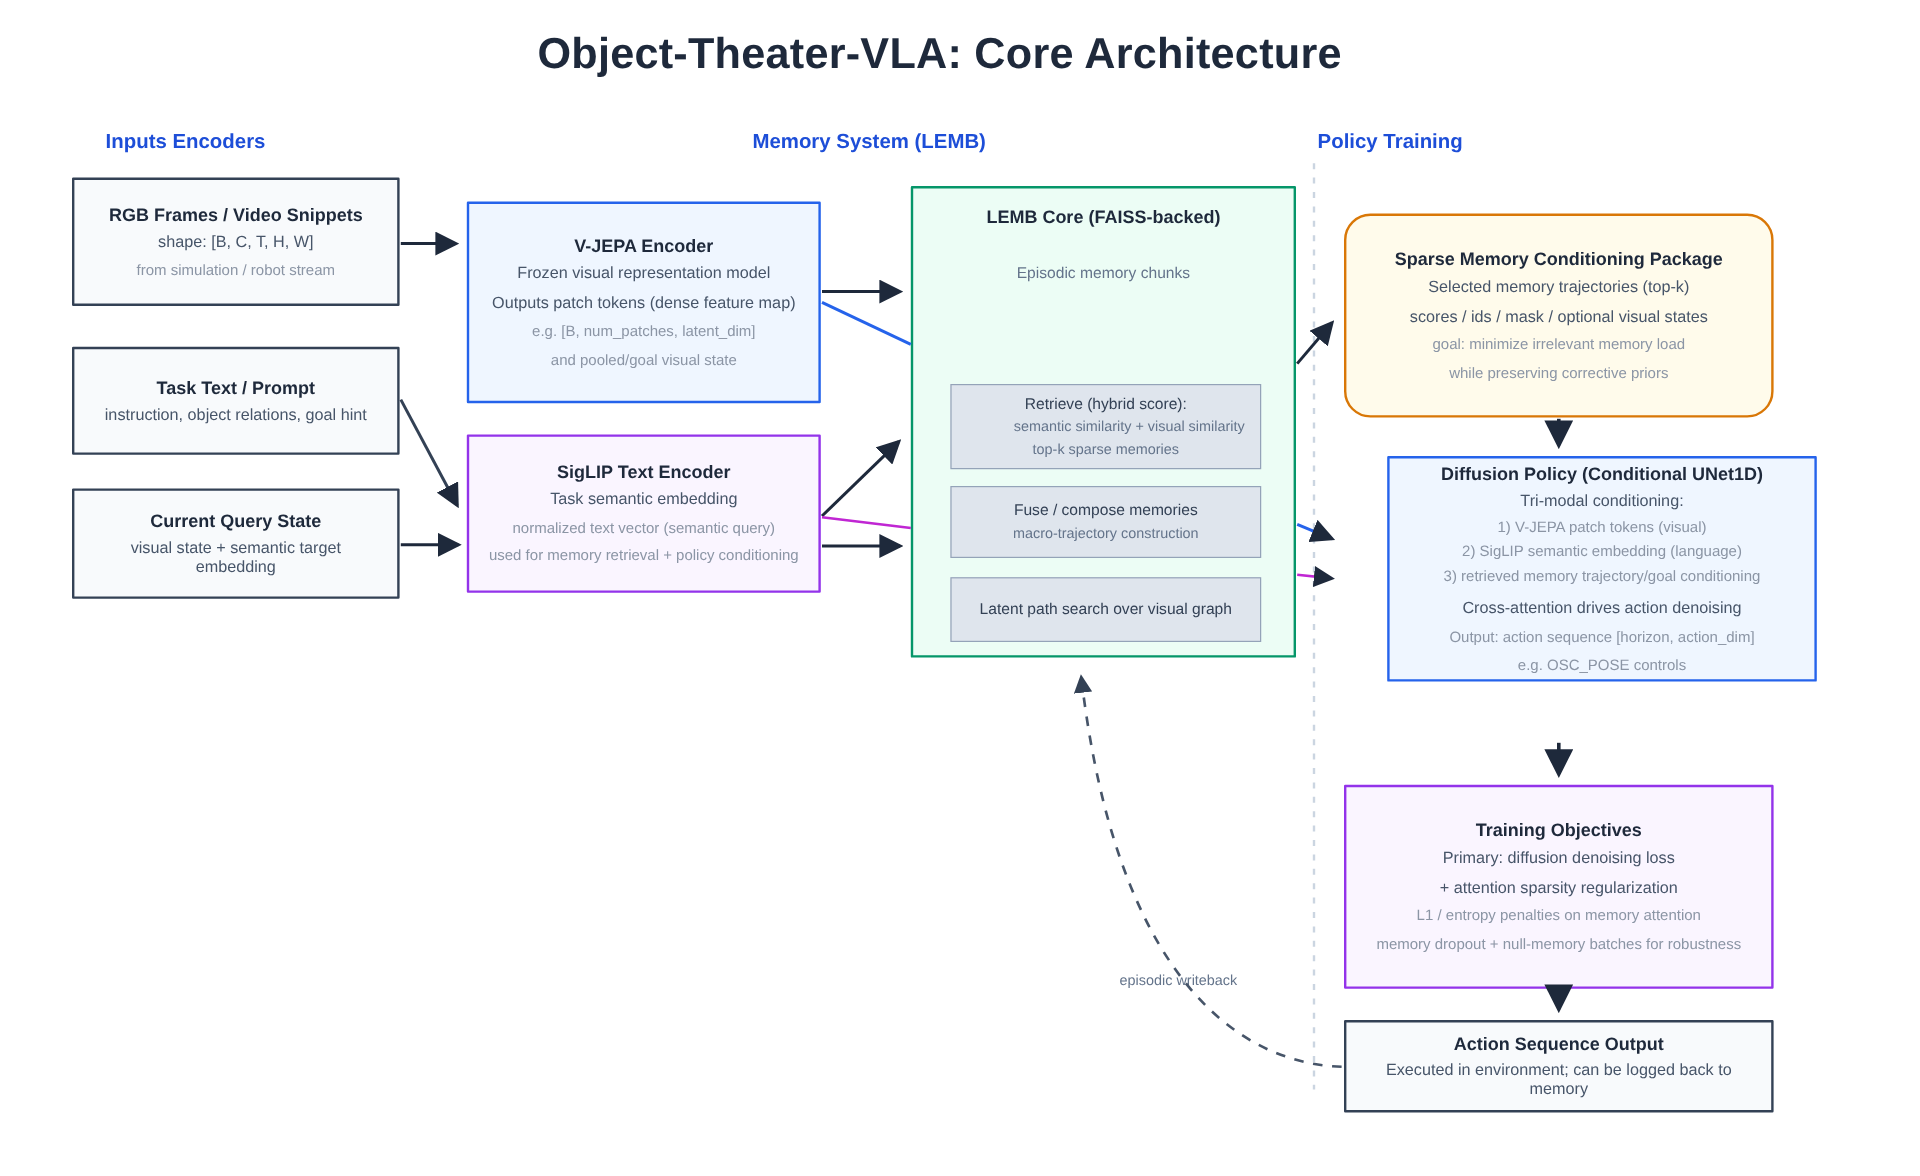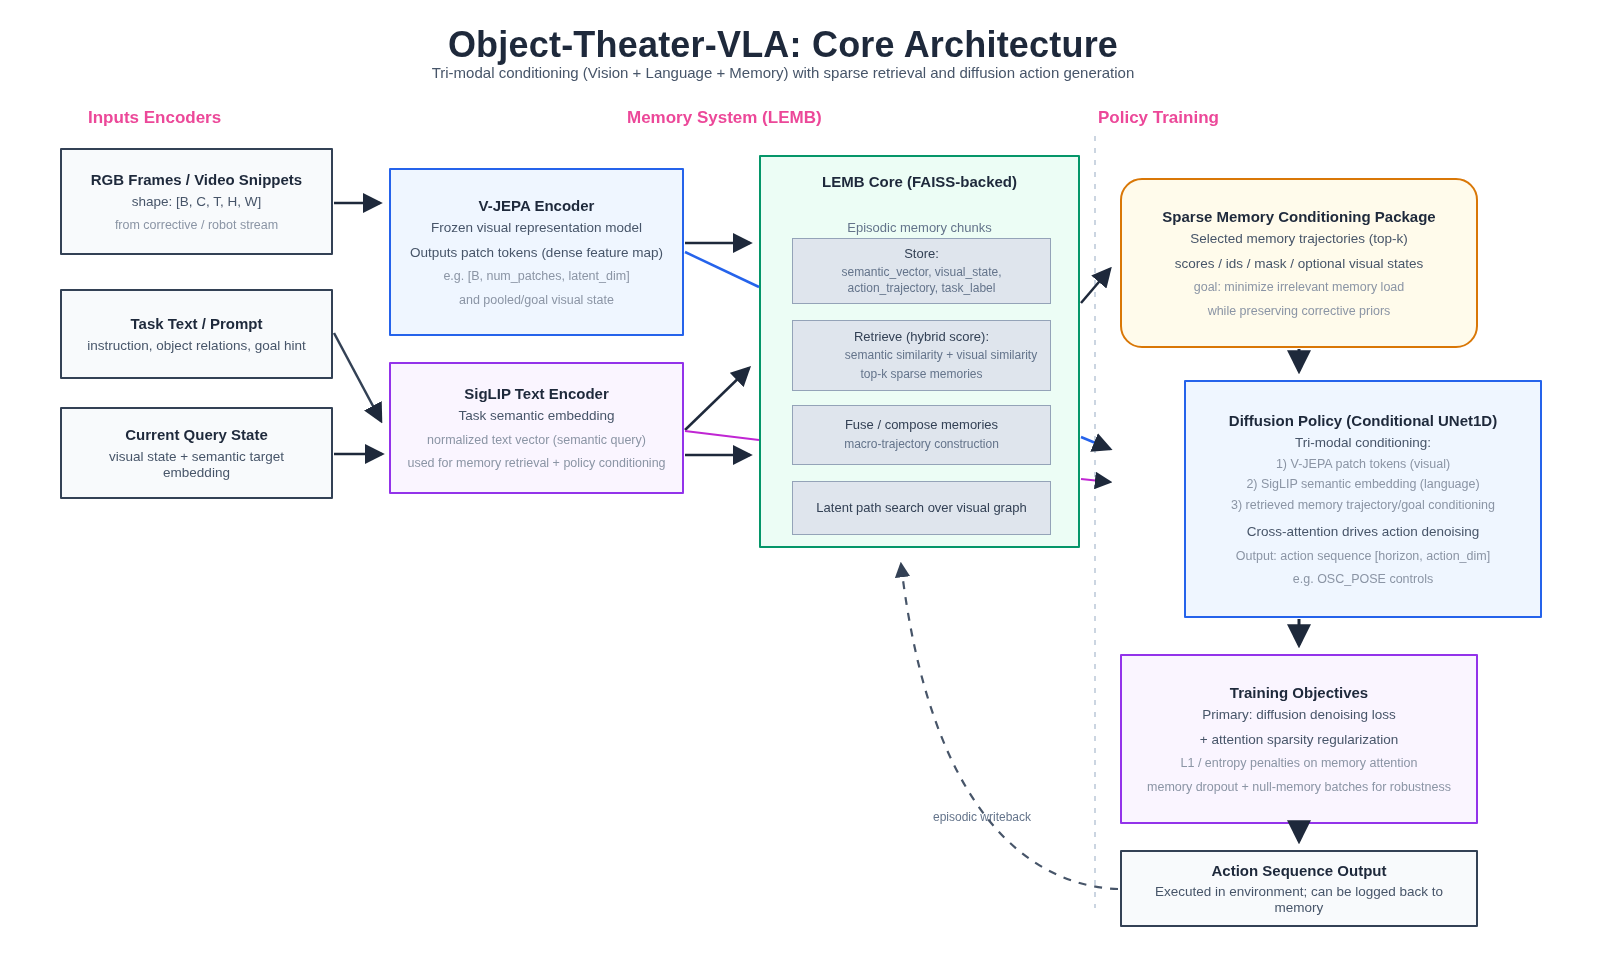--- a/index.html
+++ b/index.html
@@ -1,19 +1,19 @@
 <!DOCTYPE html>
 <html><head>
 <meta charset="utf-8">
 <style>
   html,body{margin:0;padding:0;background:#ffffff;font-family:"Liberation Sans",sans-serif;}
   .canvas{position:relative;width:1600px;height:980px;background:#ffffff;overflow:hidden;}
   .title{position:absolute;left:0;top:24px;width:1566px;text-align:center;font-size:36px;font-weight:bold;color:#1e293b;letter-spacing:.2px;}
   .subtitle{position:absolute;left:0;top:64px;width:1566px;text-align:center;font-size:15px;color:#475569;}
-  .section-label{position:absolute;font-size:17px;font-weight:bold;color:#ec4899;}
+  .section-label{position:absolute;font-size:17px;font-weight:bold;color:#1d4ed8;}
   .node{position:absolute;box-sizing:border-box;display:flex;flex-direction:column;align-items:center;justify-content:center;text-align:center;border:2px solid #334155;background:#f8fafc;border-radius:1px;padding:8px 14px;}
   .bt{font-size:15px;font-weight:bold;color:#1e293b;margin-bottom:4px;}
   .l1{font-size:13.5px;color:#475569;margin-top:9px;line-height:1.15;}
   .l2{font-size:12.5px;color:#8b95a5;margin-top:9px;line-height:1.15;}
   .blue-node{border-color:#2563eb;background:#eff6ff;}
   .purple-node{border-color:#9333ea;background:#faf5ff;}
   .green-node{border-color:#059669;background:#ecfdf5;justify-content:flex-start;padding-top:16px;}
   .amber-node{border-color:#d97706;background:#fffbeb;}
   .inner{position:absolute;left:31px;width:259px;box-sizing:border-box;border:1.5px solid #94a3b8;background:#dfe5ed;display:flex;flex-direction:column;align-items:center;justify-content:center;text-align:center;padding:6px 10px;}
   .it{font-size:13px;color:#334155;line-height:1.2;}
@@ -21,30 +21,29 @@
   .lemb-sub{font-size:13px;color:#64748b;margin-top:6px;}
   svg.overlay{position:absolute;left:0;top:0;pointer-events:none;}
   .edge-label{position:absolute;font-size:12px;color:#64748b;background:rgba(255,255,255,.85);padding:0 3px;}
 </style>
 </head>
 <body>
 
 <div class="canvas">
 
   <div class="title">Object-Theater-VLA: Core Architecture</div>
-  <div class="subtitle">Tri-modal conditioning (Vision + Language + Memory) with sparse retrieval and diffusion action generation</div>
 
   <div class="section-label" style="left:88px;top:108px;">Inputs Encoders</div>
   <div class="section-label" style="left:627px;top:108px;">Memory System (LEMB)</div>
   <div class="section-label" style="left:1098px;top:108px;">Policy Training</div>
 
   <div class="node" style="left:60px;top:148px;width:273px;height:107px;">
     <div class="bt">RGB Frames / Video Snippets</div>
     <div class="l1" style="margin-top:2px;">shape: [B, C, T, H, W]</div>
-    <div class="l2">from corrective / robot stream</div>
+    <div class="l2">from simulation / robot stream</div>
   </div>
 
   <div class="node" style="left:60px;top:289px;width:273px;height:90px;">
     <div class="bt">Task Text / Prompt</div>
     <div class="l1" style="margin-top:2px;">instruction, object relations, goal hint</div>
   </div>
 
   <div class="node" style="left:60px;top:407px;width:273px;height:92px;">
     <div class="bt">Current Query State</div>
     <div class="l1" style="margin-top:2px;">visual state + semantic target embedding</div>
@@ -62,24 +61,20 @@
     <div class="bt">SigLIP Text Encoder</div>
     <div class="l1" style="margin-top:2px;">Task semantic embedding</div>
     <div class="l2">normalized text vector (semantic query)</div>
     <div class="l2">used for memory retrieval + policy conditioning</div>
   </div>
 
   <div class="node green-node" style="left:759px;top:155px;width:321px;height:393px;gap:20px;">
     <div class="bt">LEMB Core (FAISS-backed)</div>
     <div class="lemb-sub">Episodic memory chunks</div>
 
-    <div class="inner" style="top:81px;height:66px;">
-      <div class="it">Store:</div>
-      <div class="is" style="margin-top:4px;">semantic_vector, visual_state, action_trajectory, task_label</div>
-    </div>
 
     <div class="inner" style="top:163px;height:71px;">
       <div class="it">Retrieve (hybrid score):</div>
       <div class="is" style="margin-top:4px;margin-left:39px;">semantic similarity + visual similarity</div>
       <div class="is" style="margin-top:3px;">top-k sparse memories</div>
     </div>
 
     <div class="inner" style="top:248px;height:60px;">
       <div class="it">Fuse / compose memories</div>
       <div class="is" style="margin-top:4px;">macro-trajectory construction</div>
@@ -91,21 +86,21 @@
   </div>
 
   <div class="node amber-node" style="left:1120px;top:178px;width:358px;height:170px;border-radius:22px;">
     <div class="bt">Sparse Memory Conditioning Package</div>
     <div class="l1" style="margin-top:2px;">Selected memory trajectories (top-k)</div>
     <div class="l1">scores / ids / mask / optional visual states</div>
     <div class="l2">goal: minimize irrelevant memory load</div>
     <div class="l2">while preserving corrective priors</div>
   </div>
 
-  <div class="node blue-node" style="left:1184px;top:380px;width:358px;height:238px;">
+  <div class="node blue-node" style="left:1156px;top:380px;width:358px;height:188px;">
     <div class="bt">Diffusion Policy (Conditional UNet1D)</div>
     <div class="l1" style="margin-top:2px;">Tri-modal conditioning:</div>
     <div class="l2" style="margin-top:7px;">1) V-JEPA patch tokens (visual)</div>
     <div class="l2" style="margin-top:6px;">2) SigLIP semantic embedding (language)</div>
     <div class="l2" style="margin-top:6px;">3) retrieved memory trajectory/goal conditioning</div>
     <div class="l1" style="margin-top:12px;">Cross-attention drives action denoising</div>
     <div class="l2">Output: action sequence [horizon, action_dim]</div>
     <div class="l2">e.g. OSC_POSE controls</div>
   </div>
 

